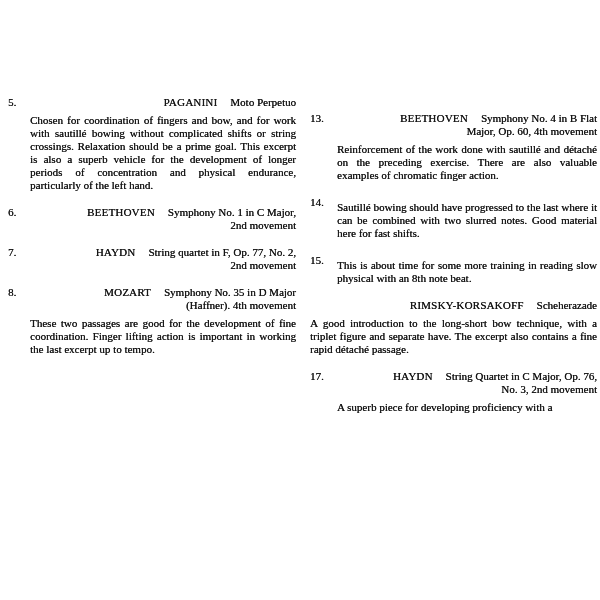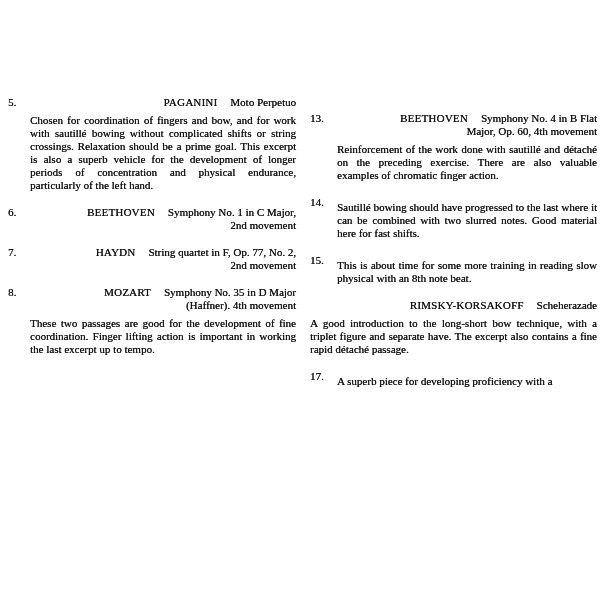--- a/index.html
+++ b/index.html
@@ -97,19 +97,21 @@
     <div class="item">
       <div class="content">
         <div class="heading"><span class="composer">RIMSKY-KORSAKOFF</span><span class="title">Scheherazade</span></div>
         <p class="desc">A good introduction to the long-short bow technique, with a triplet figure and separate have. The excerpt also contains a fine rapid détaché passage.</p>
       </div>
     </div>
 
     <div class="item">
       <div class="num">17.</div>
       <div class="content">
+        <div class="heading"><span class="composer">HAYDN</span><span class="title">String Quartet in C Major, Op. 76,
+No. 3, 2nd movement</span></div>
         <p class="desc">A superb piece for developing proficiency with a</p>
       </div>
     </div>
 
   </div>
 
 </div>
 
 </body></html>

